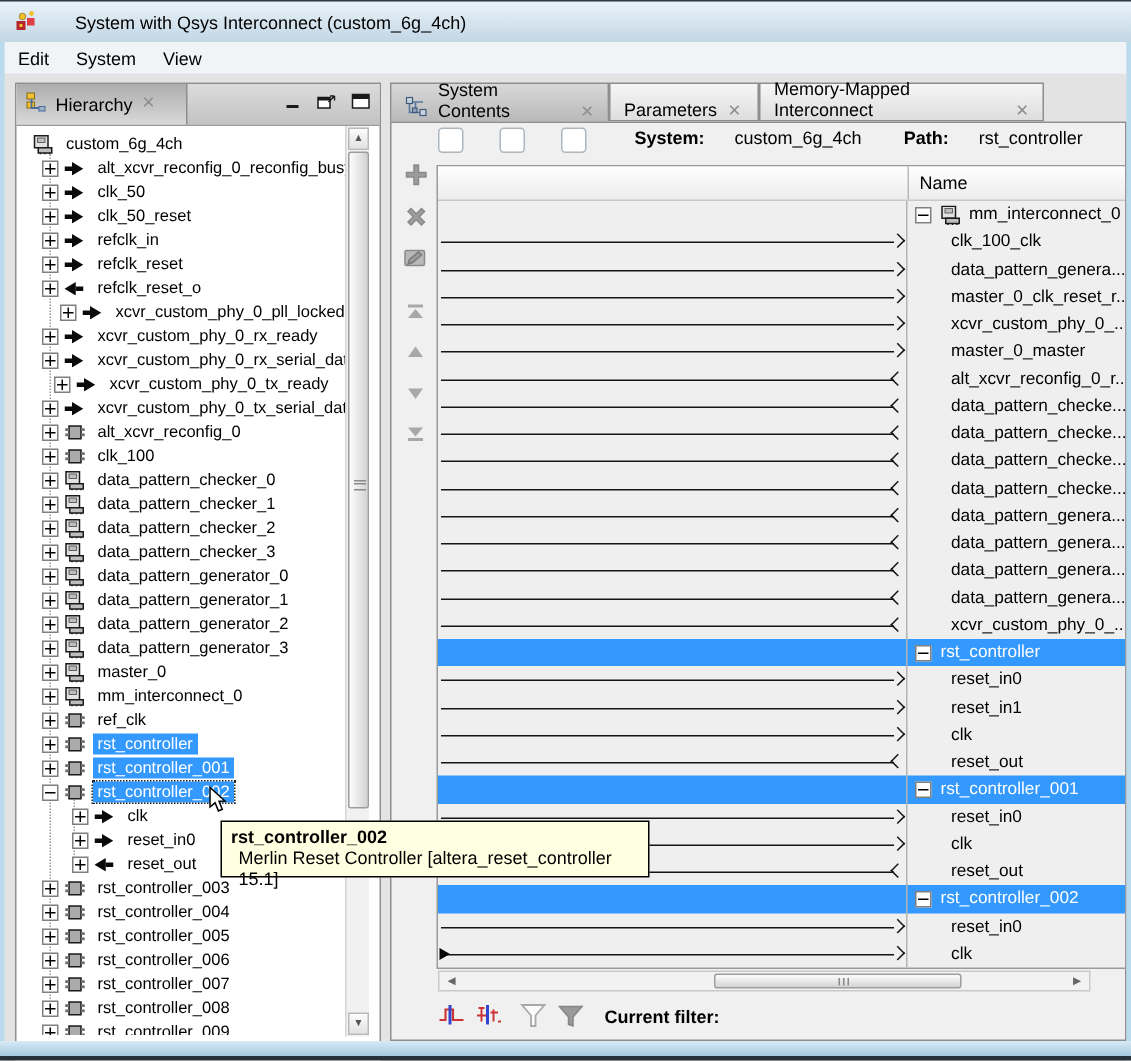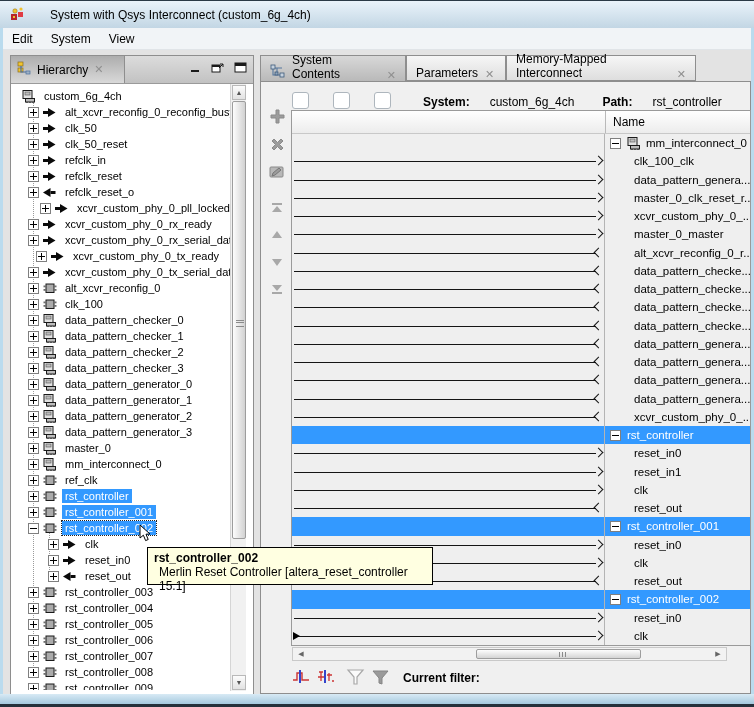--- a/index.html
+++ b/index.html
@@ -47,21 +47,21 @@
   .grip{position:absolute;left:3px;top:50%;width:8px;height:5px;
     border-top:1px solid #8a8a8a;border-bottom:1px solid #8a8a8a;}
   .grip::before{content:"";position:absolute;left:0;right:0;top:1px;border-top:1px solid #8a8a8a;}
 
   
   .dtab{position:absolute;top:55px;height:26px;border:1px solid #8e8e8e;display:flex;align-items:flex-end;gap:7px;
     padding:0 9px;box-sizing:border-box;background:linear-gradient(#f6f6f6,#dedede);}
   .dtab.active{height:27px;background:linear-gradient(#d8d8d8,#b9b9b9);}
   .dock-body{position:absolute;left:260px;top:81px;width:491px;height:613px;border:1px solid #8e8e8e;
     background:#f0f0f0;box-sizing:border-box;}
-  .sysbar{position:absolute;left:292px;top:85px;height:24px;display:flex;align-items:flex-end;gap:20px;}
+  .sysbar{position:absolute;left:292px;top:85px;height:24px;display:flex;align-items:flex-start;gap:20px;}
   .sqbtn{width:17px;height:17px;background:#fff;border:1px solid #aeb6bd;border-radius:3px;box-sizing:border-box;margin-right:4px;}
   .blbl{font-weight:bold;margin-left:8px;}
   .sidebar-tools{position:absolute;left:264px;top:104px;width:26px;}
   .tool{position:absolute;left:0;width:26px;height:24px;display:flex;align-items:center;justify-content:center;}
 
   
   .tblwrap{position:absolute;left:291px;top:110px;width:460px;height:536px;border:1px solid #9a9a9a;box-sizing:border-box;background:#efefef;}
   .thead{position:absolute;left:0;top:0;width:458px;height:23px;background:linear-gradient(#ffffff,#ececec);
     border-bottom:1px solid #c8c8c8;box-sizing:border-box;}
   .thead .divline{position:absolute;left:0;top:0;width:313px;height:22px;border-right:1px solid #b9b9b9;}

